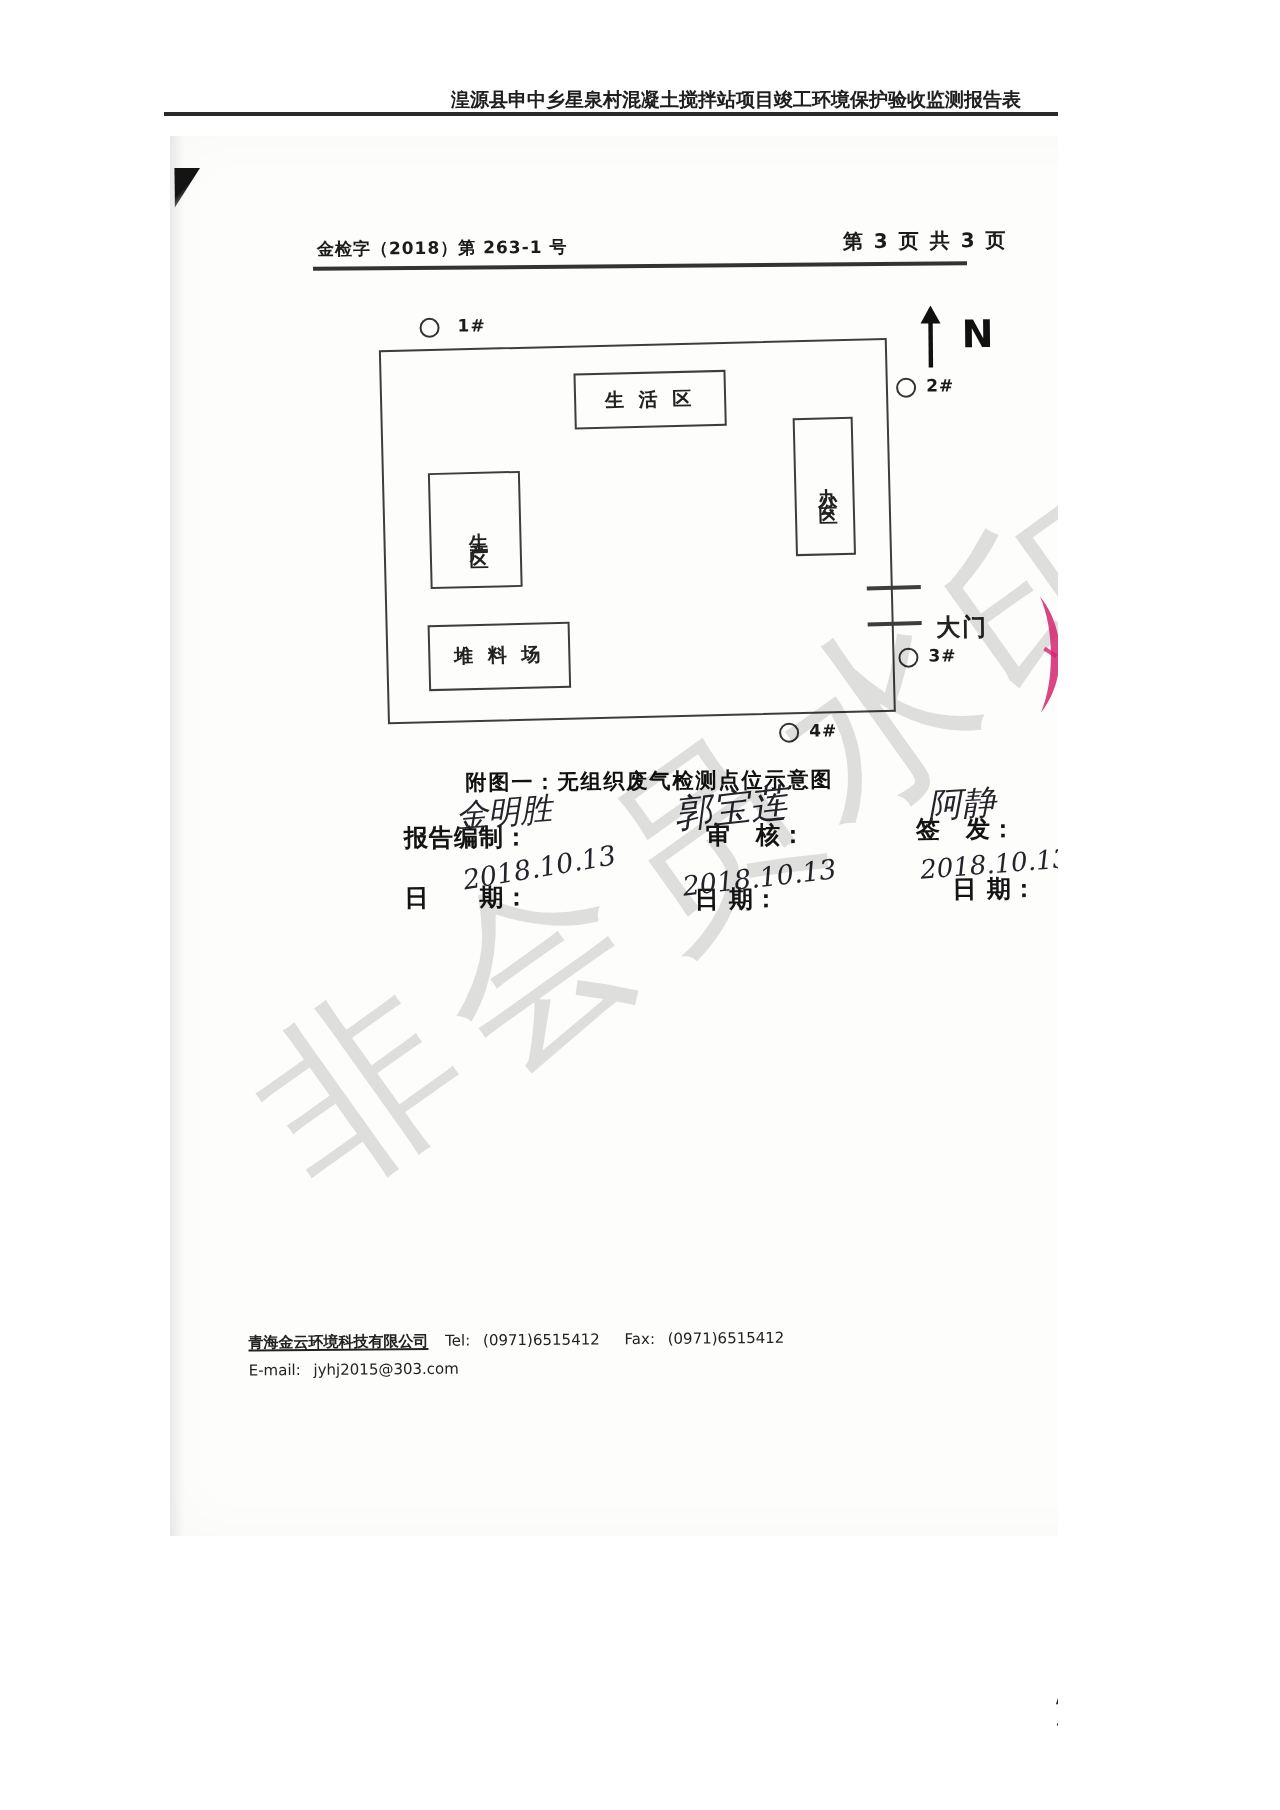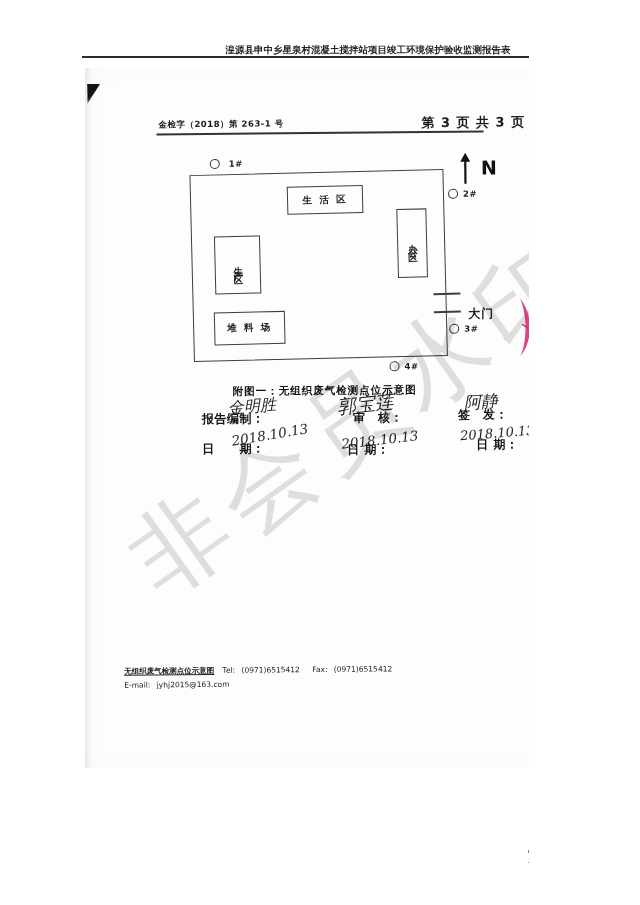--- a/index.html
+++ b/index.html
@@ -18,21 +18,21 @@
   .scan:before{content:"";position:absolute;left:0;top:0;bottom:0;width:7px;
         background:linear-gradient(to right,rgba(0,0,0,0.07),rgba(0,0,0,0));}
   .scan-inner{position:absolute;left:0;top:0;right:0;bottom:0;transform:rotate(-0.5deg);}
 
   .corner-mark{left:5px;top:14px;width:13px;height:20px;
         background:linear-gradient(135deg,#141414 45%,#8a8a8a 70%,rgba(0,0,0,0) 78%);
         clip-path:polygon(0 0,100% 0,0 100%);}
   .edge-tick{left:454px;top:88px;width:2px;height:18px;background:#2b2b2b;}
 
   .doc-ref{left:76px;top:50px;font-size:8.5px;font-weight:700;letter-spacing:0.5px;}
-  .doc-page{left:339px;top:47px;font-size:13px;font-weight:700;letter-spacing:1px;}
+  .doc-page{left:339px;top:47px;font-size:10px;font-weight:700;letter-spacing:1px;}
   .doc-rule{left:74px;top:64px;width:327px;height:1.5px;background:#333;}
 
   
   .north{left:376px;top:86px;display:flex;align-items:flex-start;gap:9px;}
   .north .n-label{font-size:19px;font-weight:600;line-height:1;margin-top:6px;color:#111;}
 
   
   .pt{display:flex;align-items:center;gap:5px;}
   .pt .ring{width:8px;height:8px;border:1.3px solid #333;border-radius:50%;background:transparent;}
   .pt .lbl{font-size:8.5px;font-weight:700;letter-spacing:0.5px;}
@@ -163,29 +163,29 @@
       <div class="abs hand d3">2018.10.13</div>
 
       <div class="abs watermark">非会员水印</div>
 
       <svg class="abs stamp" width="22" height="62" viewBox="0 0 22 62">
         <path d="M4,2 C17,18 17,44 4,60 C11,44 11,18 4,2 Z" fill="#d6246e" opacity="0.85"></path>
         <path d="M6,28 l6,4" stroke="#d6246e" stroke-width="2" opacity="0.8"></path>
       </svg>
 
       <div class="abs foot foot1">
-        <span class="company">无组织废气检测点位示意图</span>
+        <span class="company">青海金云环境科技有限公司</span>
         <span>Tel:</span>
         <span class="val">(0971)6515412</span>
         <span class="gap">Fax:</span>
         <span class="val">(0971)6515412</span>
       </div>
       <div class="abs foot foot2">
         <span>E-mail:</span>
-        <span class="val">jyhj2015@163.com</span>
+        <span class="val">jyhj2015@303.com</span>
       </div>
 
     </div>
   </div>
 
   <div class="abs pageno">18 / 44</div>
 
 </div>
 
 </body></html>

